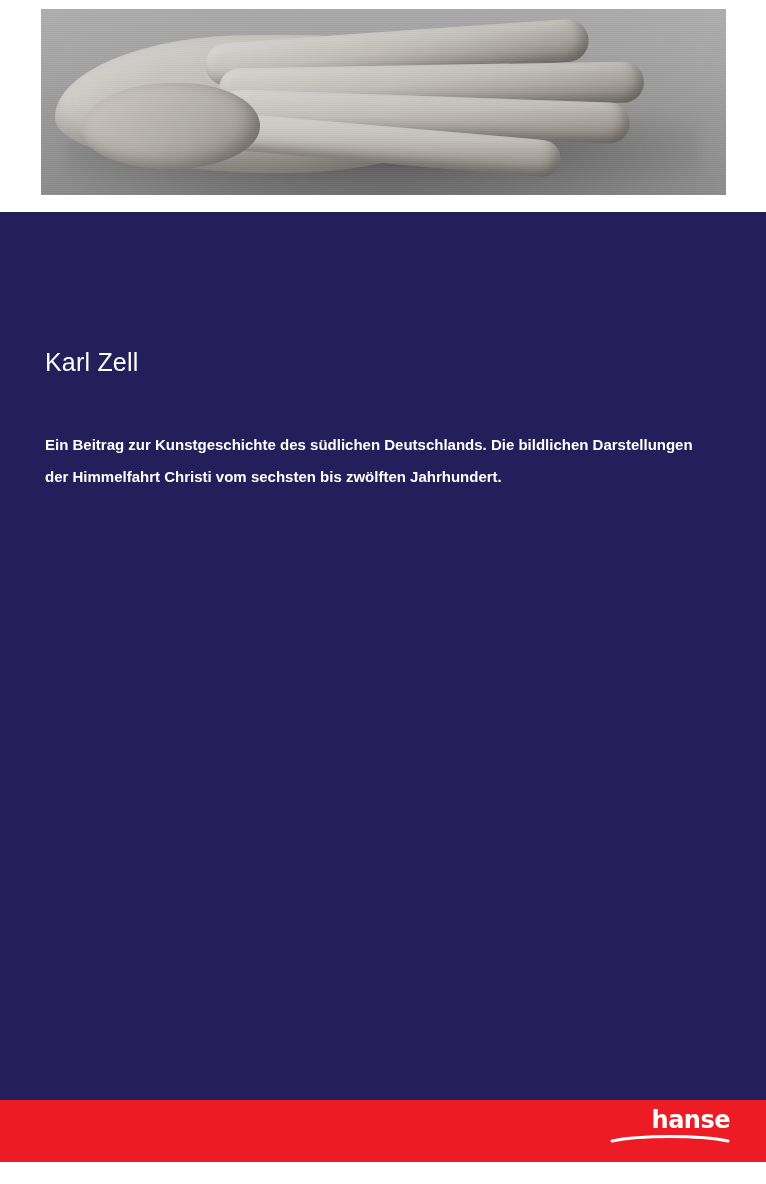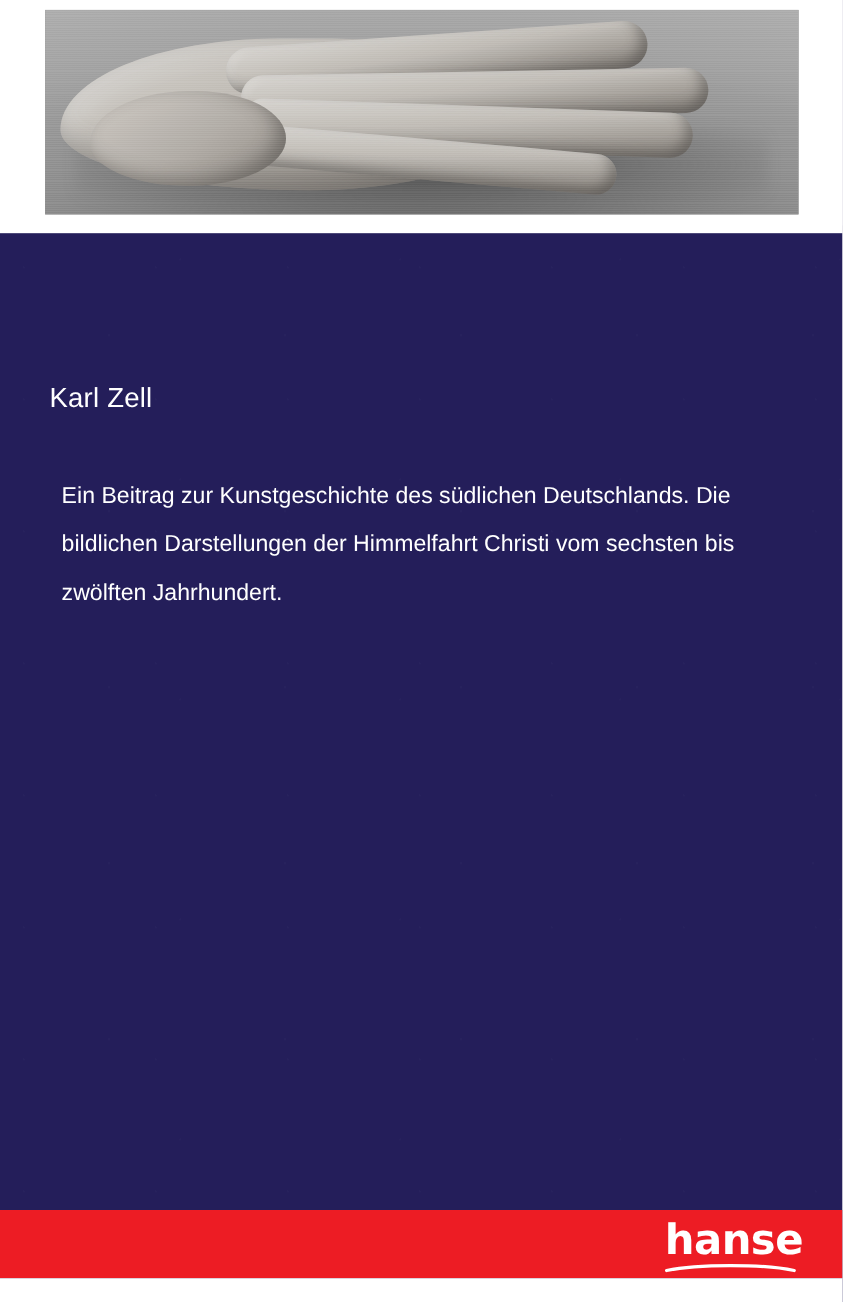--- a/index.html
+++ b/index.html
@@ -131,25 +131,25 @@
   .title {
     font-size: 19.5px;
     font-weight: bold;
     color: #ffffff;
     line-height: 1.85;
     margin: 0 0 10px 0;
     max-width: 640px;
   }
 
   .subtitle {
-    font-size: 21px;
-    font-weight: 400;
+    font-size: 15px;
+    font-weight: 700;
     color: #ffffff;
     line-height: 2.1;
-    margin: 11px;
+    margin: 0;
     max-width: 660px;
   }
 
   
   .red-band {
     position: absolute;
     left: 0;
     top: 1100px;
     width: 766px;
     height: 62px;
@@ -165,21 +165,21 @@
   }
 
   .logo {
     position: absolute;
     right: 36px;
     top: 1108px;
     text-align: right;
   }
   .logo-text {
     font-family: "DejaVu Sans", sans-serif;
-    font-size: 38px;
+    font-size: 24px;
     font-weight: bold;
     color: #ffffff;
     letter-spacing: -0.5px;
     line-height: 1;
     display: block;
   }
   .logo-swoosh {
     display: block;
     margin-top: 2px;
     height: 10px;

